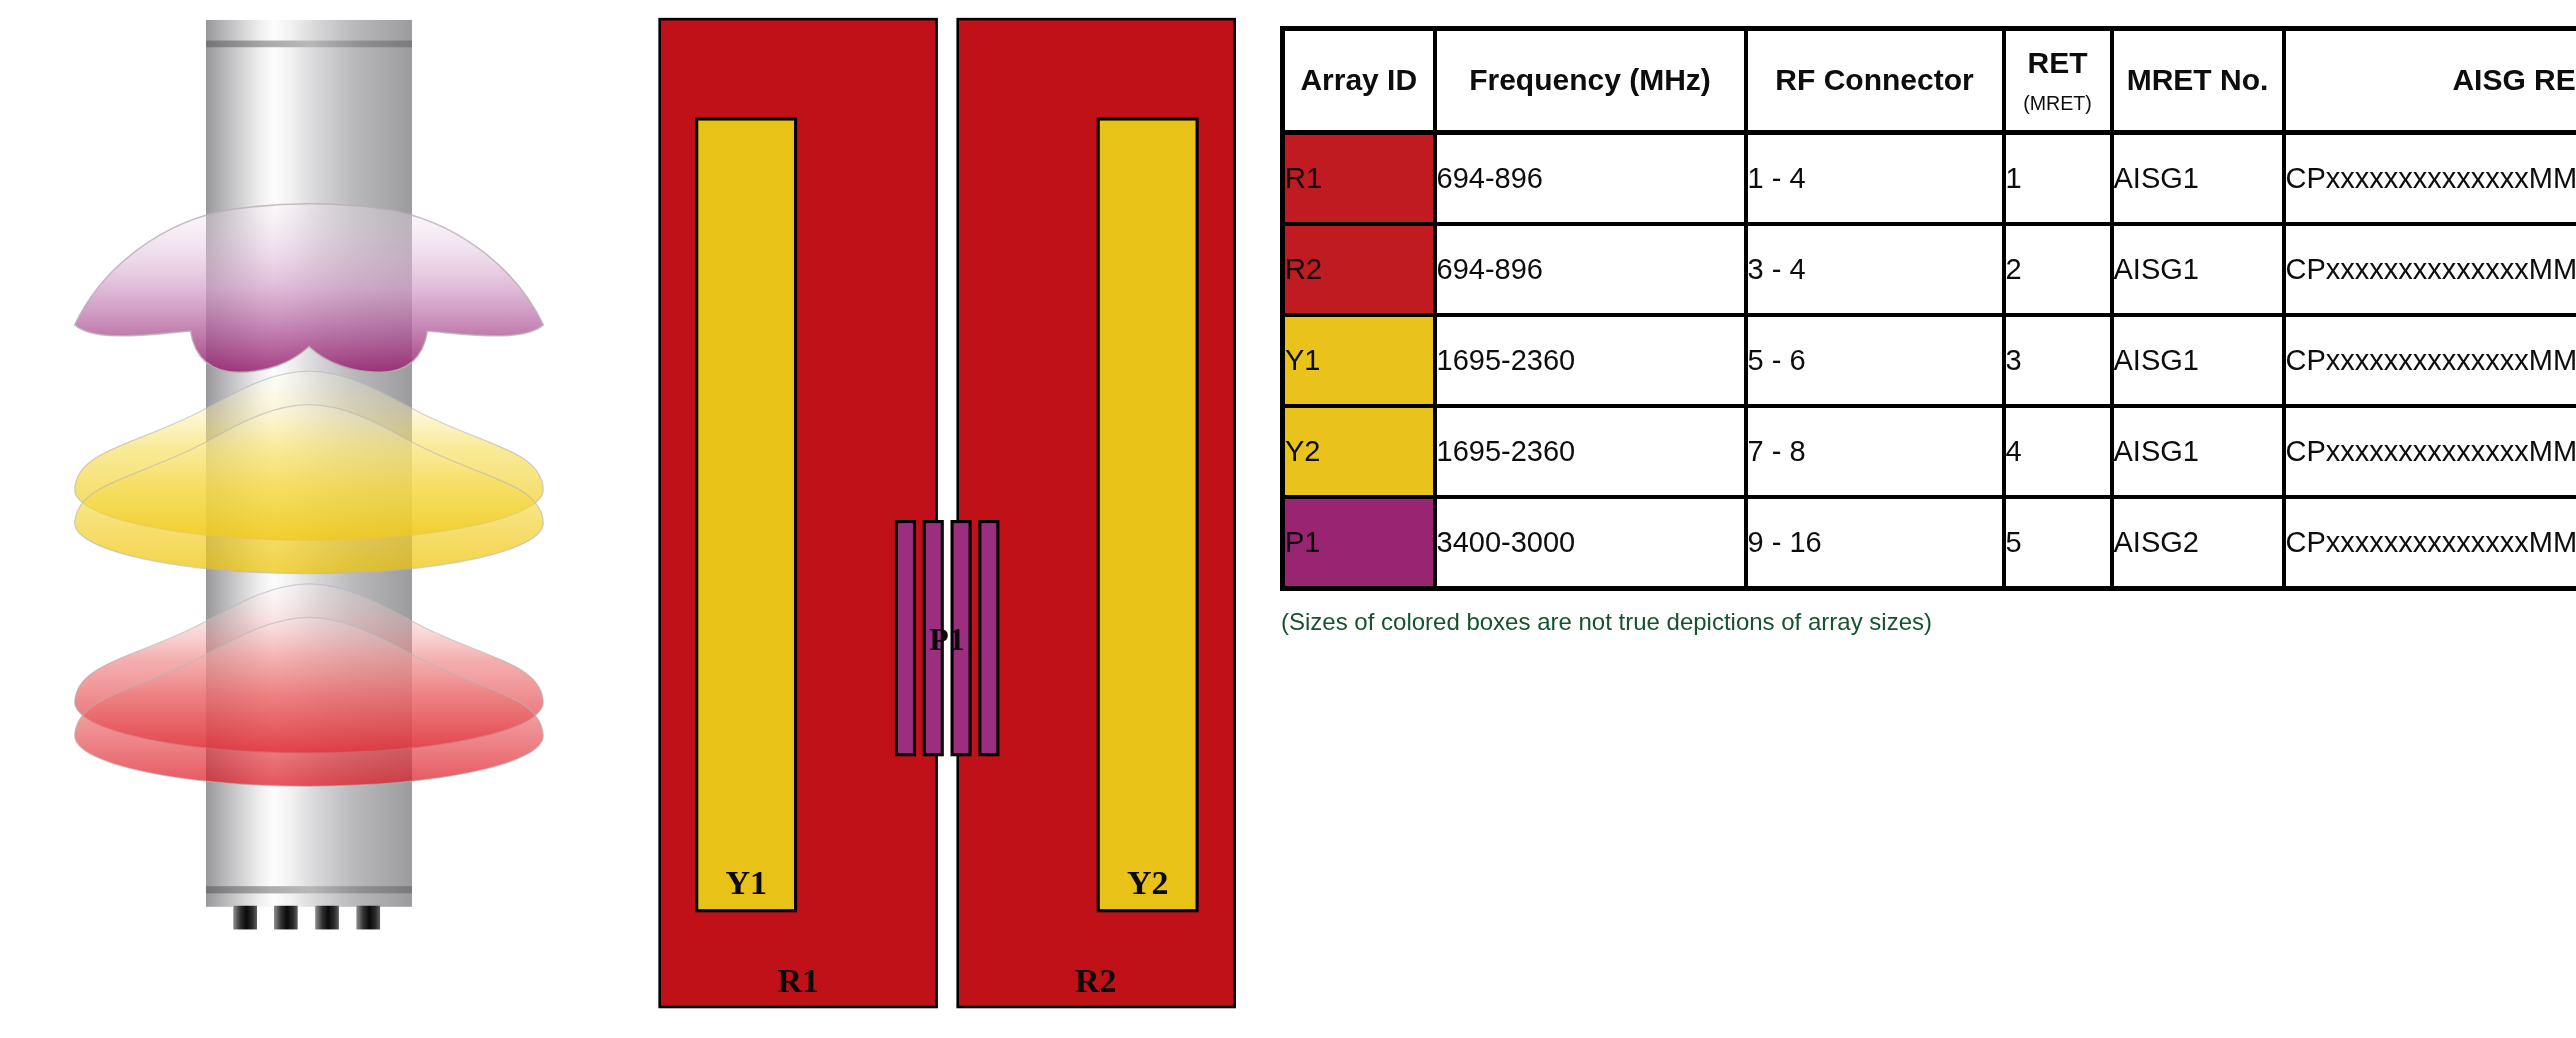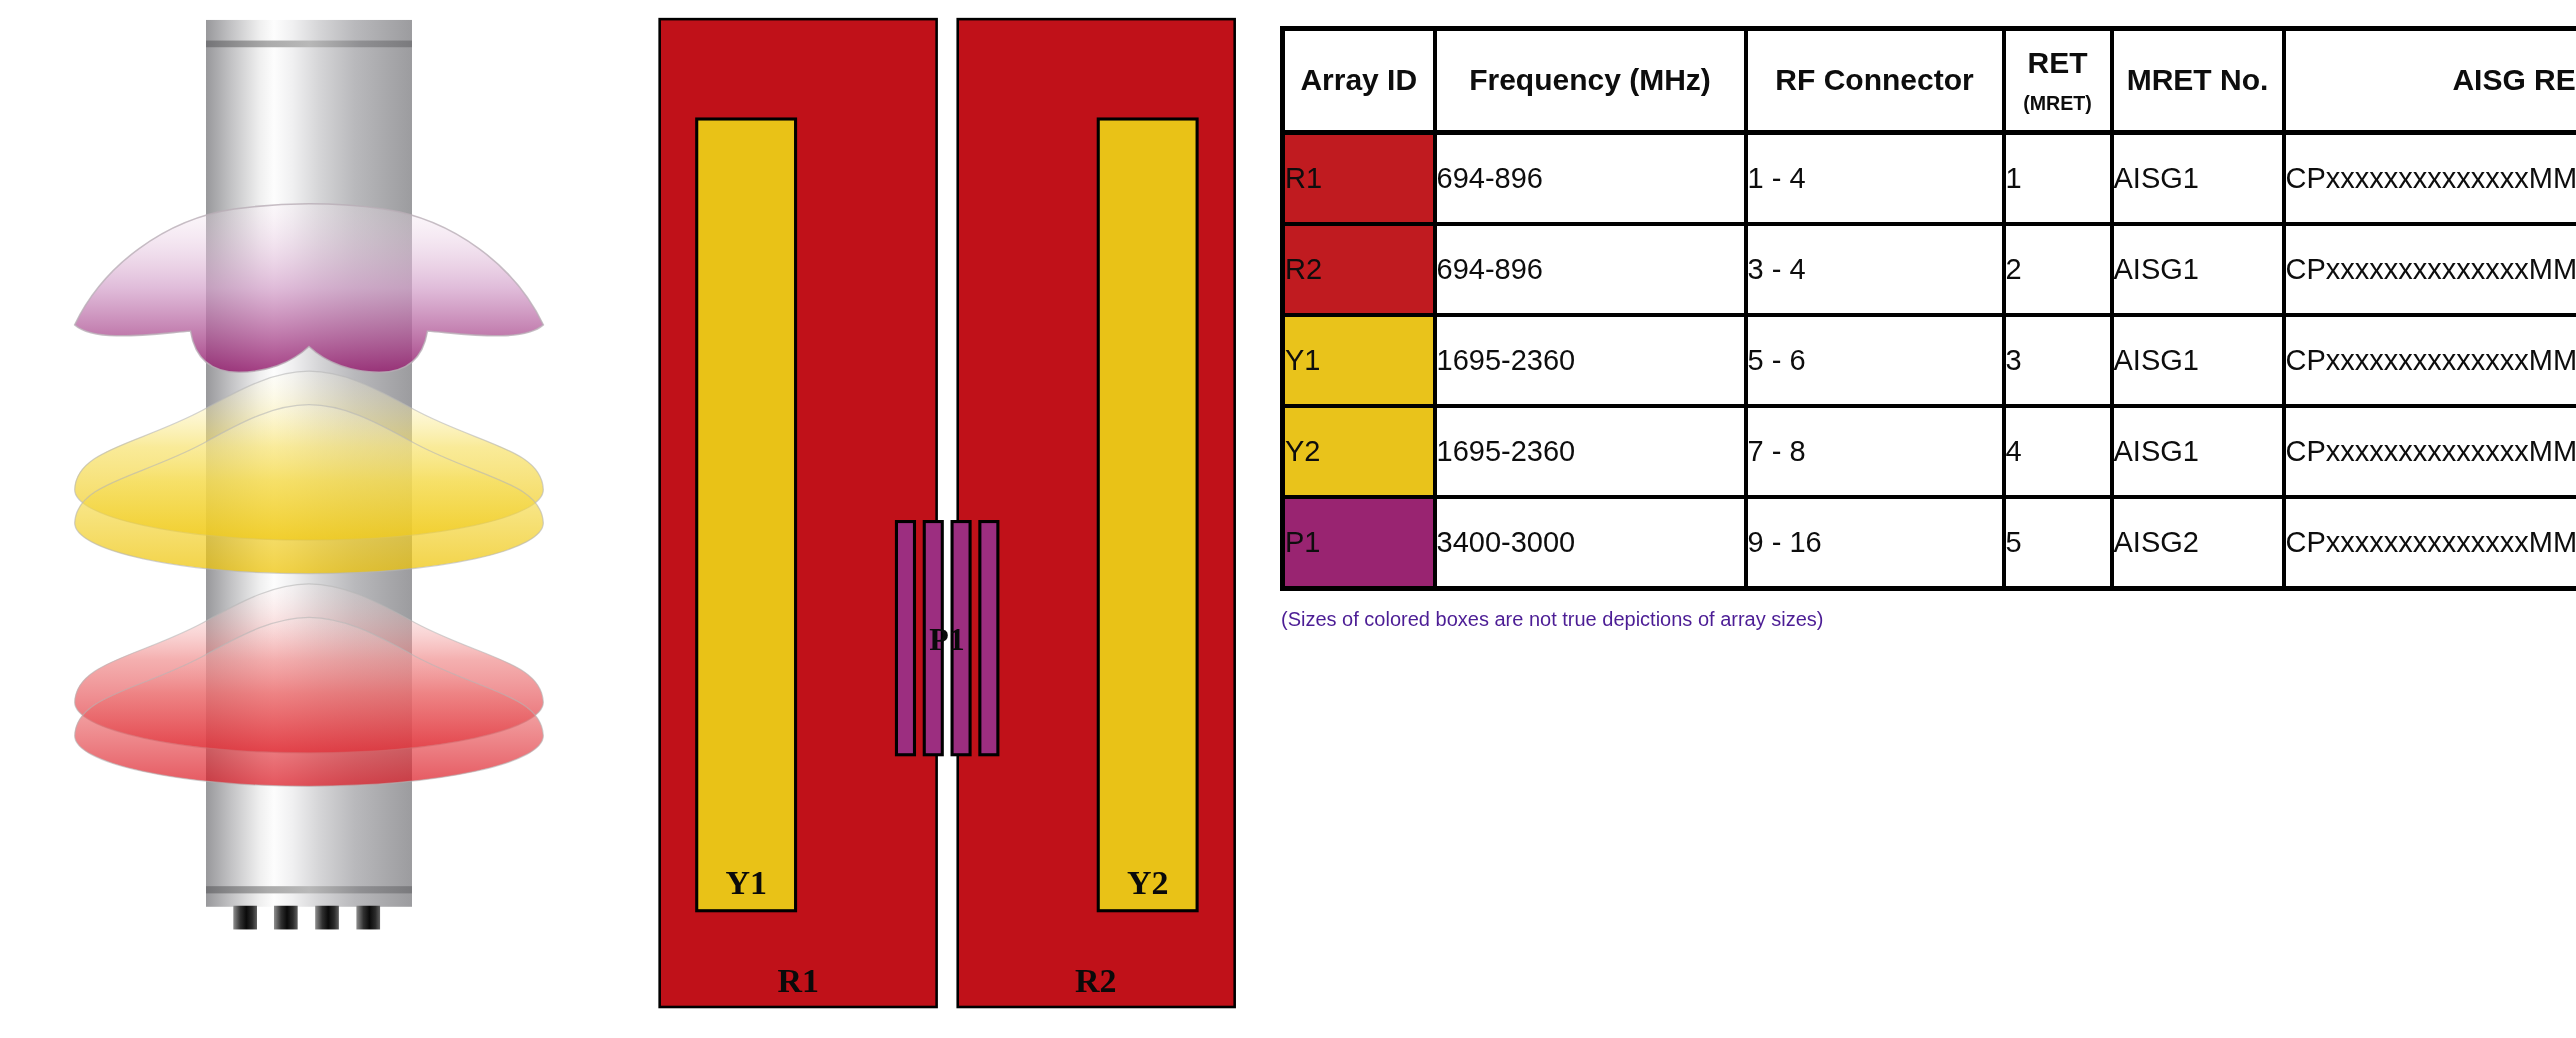--- a/index.html
+++ b/index.html
@@ -16,25 +16,25 @@
   
   .spec-table-wrap{position:absolute;left:1280px;top:26px;}
   table.spec{border-collapse:collapse;table-layout:fixed;width:1541px;background:#ffffff;
              border:5.7px solid #000;}
   table.spec th, table.spec td{
       border:4.1px solid #000;vertical-align:middle;
       padding:0;overflow:hidden;color:#0d0d0d;}
   table.spec th{height:99px;font-size:30px;font-weight:700;line-height:1.15;
                 border-bottom:5.7px solid #000;}
   table.spec td{height:87px;font-size:29px;font-weight:400;}
-  .ret-sub{display:block;font-size:19.6px;font-weight:700;margin-top:11px;}
+  .ret-sub{display:block;font-size:19.6px;font-weight:400;margin-top:11px;}
   .id-cell{font-size:29px;}
 
   
-  .note{position:absolute;left:1281px;top:608px;font-size:20px;color:#4c1d95;white-space:nowrap;}
+  .note{position:absolute;left:1281px;top:608px;font-size:24px;color:#14532d;white-space:nowrap;}
 </style>
 </head>
 <body>
 
 <svg id="antenna-svg" width="618" height="1039" viewBox="0 0 1200 2016">
   <defs>
     <linearGradient id="metalGrad" x1="0" y1="0" x2="1" y2="0">
       <stop offset="0" stop-color="#98989B"></stop>
       <stop offset="0.12" stop-color="#C2C2C4"></stop>
       <stop offset="0.26" stop-color="#EFEFEF"></stop>

